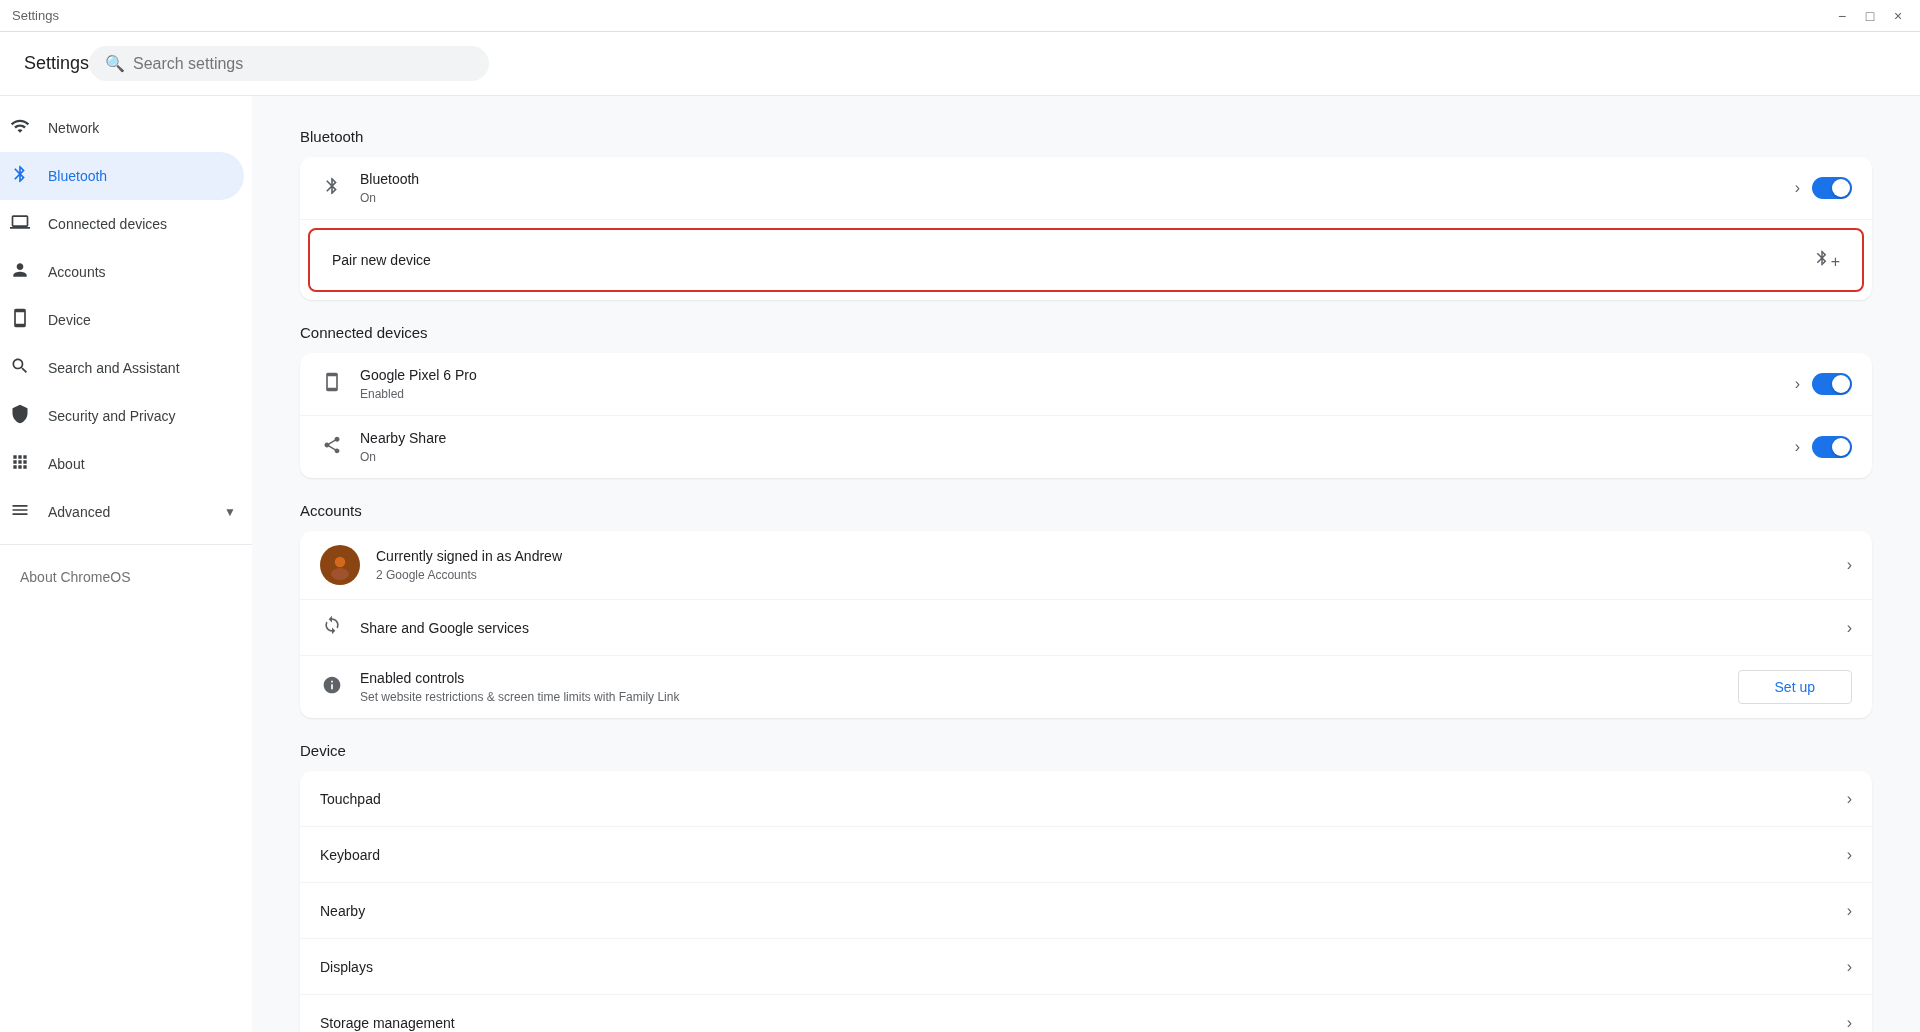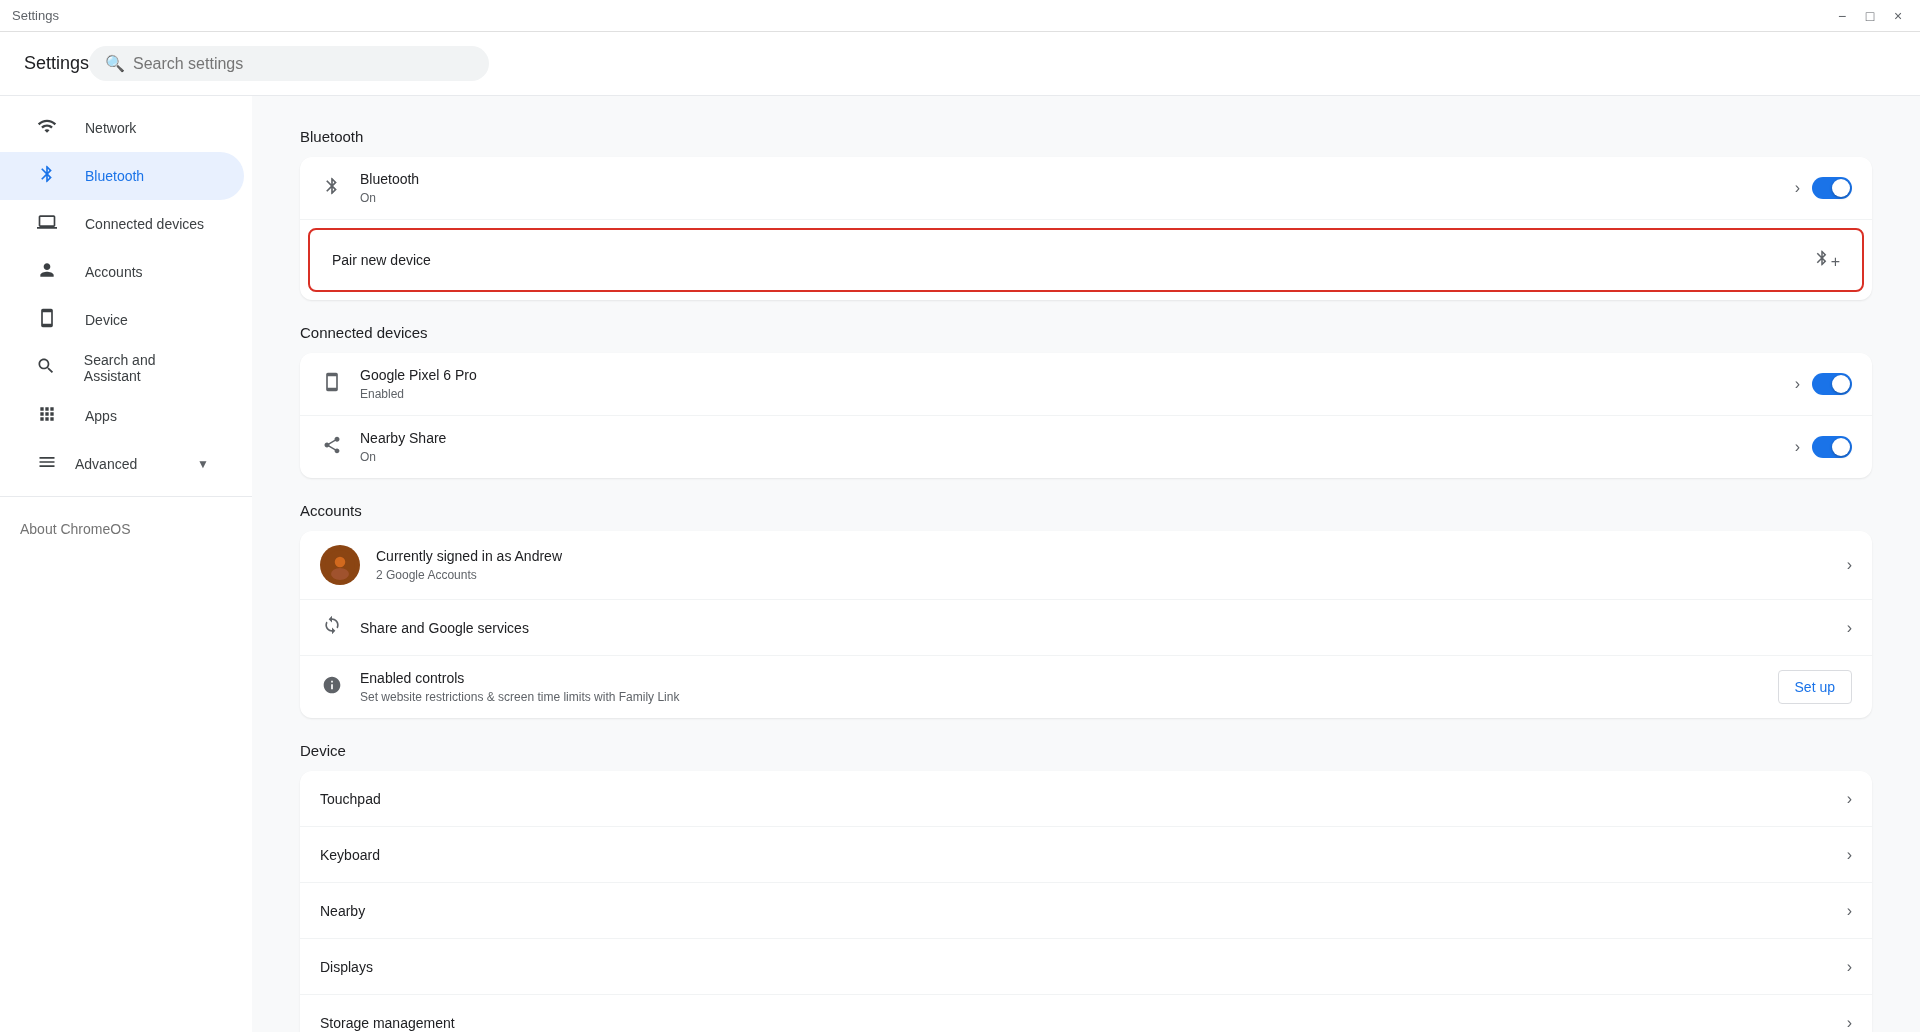--- a/index.html
+++ b/index.html
@@ -27,22 +27,22 @@
     .sidebar {
       width: 252px;
       background: #fff;
       flex-shrink: 0;
       overflow-y: auto;
       padding: 8px 0;
     }
     .sidebar-item {
       display: flex;
       align-items: center;
-      gap: 26px;
-      padding: 0 35px;
+      gap: 16px;
+      padding: 0 8px;
       height: 48px;
       cursor: pointer;
       border-radius: 0 24px 24px 0;
       margin-right: 8px;
       color: #3c4043;
       font-size: 14px;
     }
     .sidebar-item.active { background: #e8f0fe; color: #1a73e8; font-weight: 500; }
     .sidebar-item .icon { font-size: 18px; width: 24px; text-align: center; }
     .sidebar-item.active .icon { color: #1a73e8; }
@@ -154,21 +154,21 @@
       overflow: hidden;
       display: flex;
       align-items: center;
       justify-content: center;
       font-size: 18px;
       color: #fff;
     }
 
     
     .setup-btn {
-      padding: 8px 16px;
+      padding: 8px 36px;
       border: 1px solid #dadce0;
       border-radius: 4px;
       background: #fff;
       color: #1a73e8;
       font-size: 14px;
       cursor: pointer;
       font-weight: 500;
     }
     @keyframes spin { from { transform: rotate(0deg); } to { transform: rotate(360deg); } }
 
@@ -257,28 +257,36 @@
 
     <div class="sidebar-item">
       <span class="icon">
         <svg width="20" height="20" viewBox="0 0 24 24" fill="currentColor">
             <path d="M15.5 14h-.79l-.28-.27C15.41 12.59 16 11.11 16 9.5 16 5.91 13.09 3 9.5 3S3 5.91 3 9.5 5.91 16 9.5 16c1.61 0 3.09-.59 4.23-1.57l.27.28v.79l5 4.99L20.49 19l-4.99-5zm-6 0C7.01 14 5 11.99 5 9.5S7.01 5 9.5 5 14 7.01 14 9.5 11.99 14 9.5 14z"></path>
           </svg>
       </span>
       <span>Search and Assistant</span>
     </div>
 
+    <div class="sidebar-item">
+      <span class="icon">
+        <svg width="20" height="20" viewBox="0 0 24 24" fill="currentColor">
+            <path d="M12 1L3 5v6c0 5.55 3.84 10.74 9 12 5.16-1.26 9-6.45 9-12V5l-9-4z"></path>
+          </svg>
+      </span>
+      <span>Security and Privacy</span>
+    </div>
 
     <div class="sidebar-item">
       <span class="icon">
         <svg width="20" height="20" viewBox="0 0 24 24" fill="currentColor">
             <path d="M4 8h4V4H4v4zm6 12h4v-4h-4v4zm-6 0h4v-4H4v4zm0-6h4v-4H4v4zm6 0h4v-4h-4v4zm6-10v4h4V4h-4zm-6 4h4V4h-4v4zm6 6h4v-4h-4v4zm0 6h4v-4h-4v4z"></path>
           </svg>
       </span>
-      <span>Apps</span>
+      <span>About</span>
     </div>
 
     <div class="sidebar-item sidebar-item-with-arrow">
       <div class="left-content">
         <span class="icon">
           <svg width="20" height="20" viewBox="0 0 24 24" fill="currentColor">
               <path d="M3 18h18v-2H3v2zm0-5h18v-2H3v2zm0-7v2h18V6H3z"></path>
             </svg>
         </span>
         <span>Advanced</span>

